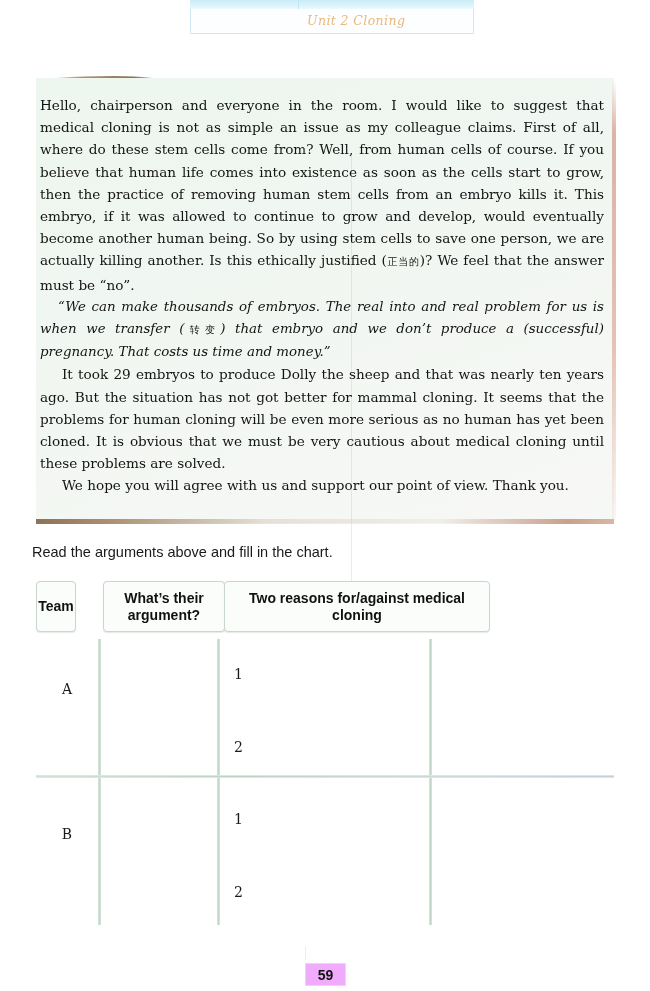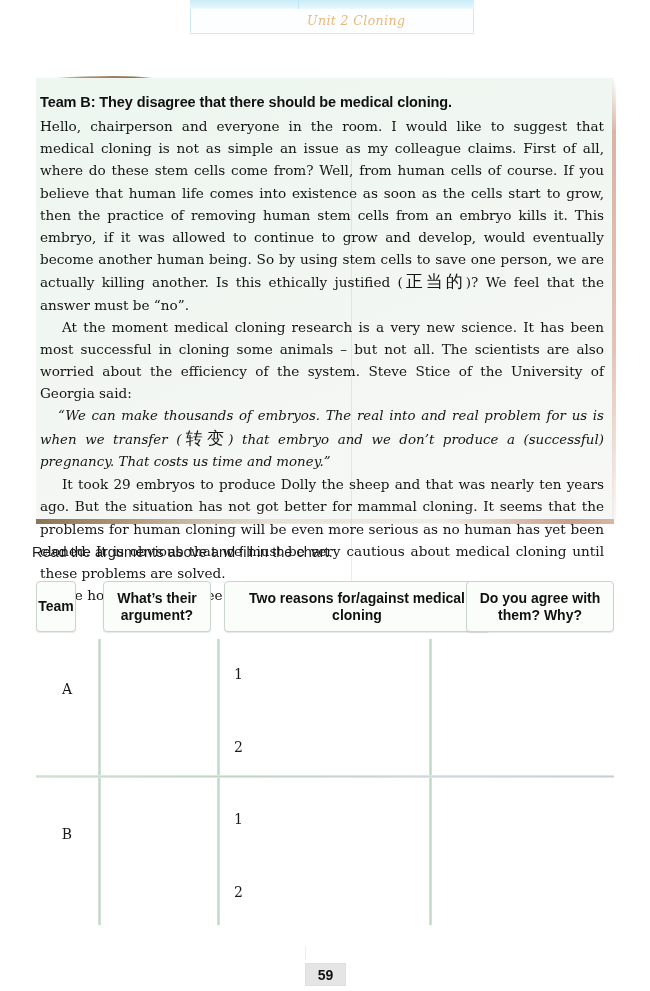--- a/index.html
+++ b/index.html
@@ -133,21 +133,21 @@
   p.quote {
     margin: 0;
     font-family: "DejaVu Serif", serif;
     font-style: italic;
     font-size: 13.4px;
     line-height: 22.2px;
     color: #141414;
     text-align: justify;
     text-indent: 18px;
   }
-  .cn { font-family: "DejaVu Sans", sans-serif; font-size: 17px; font-style: normal; }
+  .cn { font-family: "DejaVu Sans", sans-serif; font-size: 10px; font-style: normal; }
   .cn-up { font-style: normal; }
 
   
   .instruction {
     position: absolute;
     left: 32px;
     top: 544px;
     font-family: "Liberation Sans", sans-serif;
     font-size: 14.5px;
     color: #1a1a1a;
@@ -180,21 +180,21 @@
     justify-content: center;
     text-align: center;
     font-family: "Liberation Sans", sans-serif;
     font-weight: bold;
     font-size: 14px;
     color: #111;
     line-height: 17px;
     box-shadow: 0 1px 1px rgba(120,130,125,0.18);
   }
   .hdr-cell.c0 { left: 0px;   width: 40px; }
-  .hdr-cell.c1 { left: 67px;  width: 108px; }
+  .hdr-cell.c1 { left: 67px;  width: 122px; }
   .hdr-cell.c2 { left: 188px; width: 266px; }
   .hdr-cell.c3 { left: 430px; width: 148px; }
 
   .vline {
     position: absolute;
     top: 58px;
     width: 3px;
     height: 286px;
     background: linear-gradient(90deg,#dfeae2 0%, #bcd5c4 45%, #e8f0ea 100%);
     border-left: 1px solid #d3e2d8;
@@ -242,21 +242,21 @@
   .num-label.b2 { top: 303px; }
 
   
   .pagenum-box {
     position: absolute;
     left: 305px;
     top: 963px;
     width: 39px;
     height: 21px;
     border: 1px solid #cfe4f2;
-    background: #e5e5e5;
+    background: #f0abfc;
     display: flex;
     align-items: center;
     justify-content: center;
     font-family: "Liberation Sans", sans-serif;
     font-weight: bold;
     font-size: 14px;
     color: #111;
   }
   .footer-rule {
     position: absolute;
@@ -275,45 +275,42 @@
     <div class="runhead-divider"></div>
   </div>
   <div class="runhead-box"></div>
   <div class="runhead-text">Unit 2 Cloning</div>
 </div>
 
 <div class="panel-top-edge"></div>
 <div class="panel">
   <div class="panel-fold"></div>
   <div class="panel-inner">
-    <h1 class="team-heading">Team B:  They disagree that there should be medical cloning.</h1>
 
     <p class="body"><span>Hello, chairperson and everyone in the room. I would like to suggest that medical cloning is not as simple an issue as my colleague claims. First of all, where do these stem cells come from? Well, from human cells of course. If you believe that human life comes into existence as soon as the cells start to grow, then the practice of removing human stem cells from an embryo kills it. This embryo, if it was allowed to continue to grow and develop, would eventually become another human being. So by using stem cells to save one person, we are actually killing another. Is this ethically justified (</span><span class="cn">正当的</span><span>)? We feel that the answer must be “no”.</span></p>
 
-    <p class="body indent">At the moment medical cloning research is a very new science. It has been most successful in cloning some animals – but not all. The scientists are also worried about the efficiency of the system. Steve Stice of the University of Georgia said:</p>
 
     <p class="quote"><span>“We can make thousands of embryos. The real into and real problem for us is when we transfer (</span><span class="cn cn-up">转变</span><span>) that embryo and we don’t produce a (successful) pregnancy. That costs us time and money.”</span></p>
 
     <p class="body indent">It took 29 embryos to produce Dolly the sheep and that was nearly ten years ago. But the situation has not got better for mammal cloning. It seems that the problems for human cloning will be even more serious as no human has yet been cloned. It is obvious that we must be very cautious about medical cloning until these problems are solved.</p>
 
     <p class="body indent">We hope you will agree with us and support our point of view. Thank you.</p>
   </div>
 </div>
 <div class="panel-right-edge"></div>
 <div class="panel-bottom-edge"></div>
 
 <div class="instruction">Read the arguments above and fill in the chart.</div>
 
 <div class="chart">
 
   <div class="hdr-row">
     <div class="hdr-cell c0">Team</div>
     <div class="hdr-cell c1">What’s their argument?</div>
     <div class="hdr-cell c2">Two reasons for/against medical cloning</div>
-    <div class="hdr-cell c3">Do you agree with them? Why?</div>
   </div>
 
   <div class="vline v1"></div>
   <div class="vline v2"></div>
   <div class="vline v3"></div>
   <div class="hline"></div>
 
   <div class="team-label a">A</div>
   <div class="team-label b">B</div>
 

